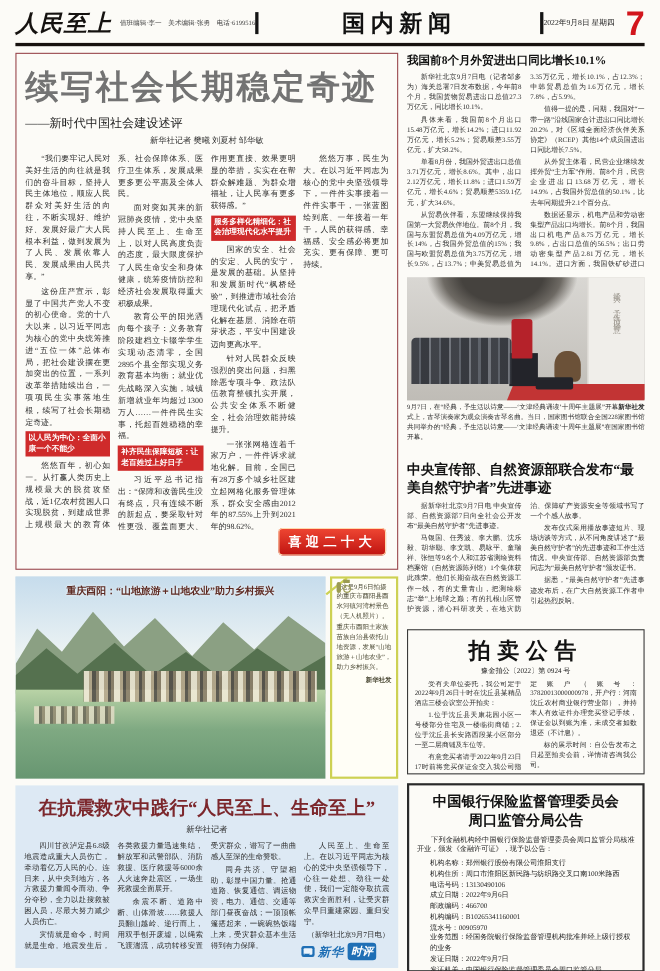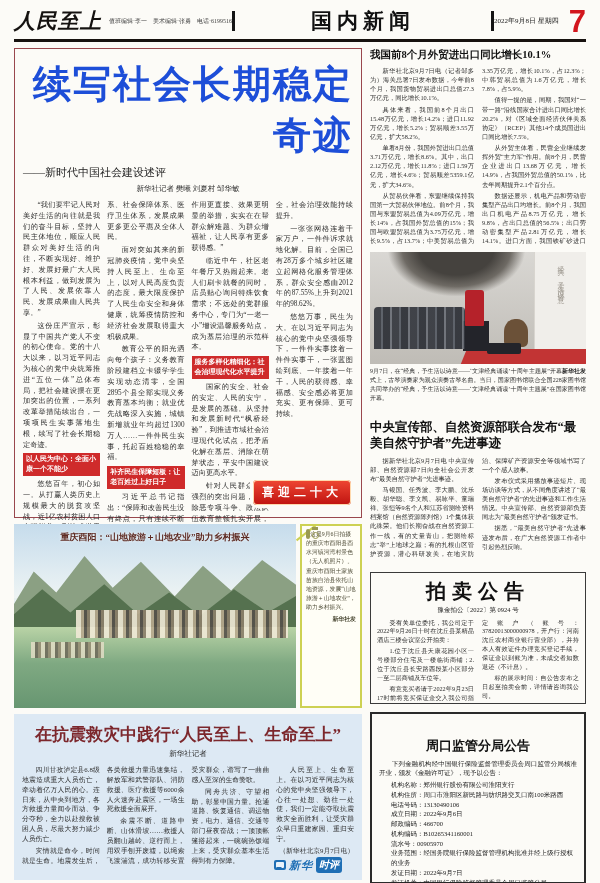--- a/index.html
+++ b/index.html
@@ -24,21 +24,21 @@
   .content{ display:flex; gap:8px; margin-top:6px; }
   .col-left{ width:348px; }
   .col-right{ width:216px; }
   p{ margin:0; }
   .para{ margin:0 0 2px; text-indent:2em; text-align:justify; }
   .para.right{ text-align:right; text-indent:0; }
   .subhead{ background:#cf2b2b; color:#fff; font-weight:700; font-size:7px;
     padding:2px 3px; margin:3px 0; line-height:1.35; break-inside:avoid; }
   
   .article-main{ border:1px solid #99474d; padding:8px 8px 10px; position:relative; height:470px; background:#fcfbf7;}
-  .article-main h1{ font-size:38px; text-align:right; margin:2px 0 4px; font-weight:900; letter-spacing:2px; color:#1d4ed8;}
+  .article-main h1{ font-size:30px; text-align:left; margin:2px 0 4px; font-weight:900; letter-spacing:2px; color:#737373;}
   .article-main .sub{ font-size:11px; text-align:left; font-weight:400; margin:0 0 4px; }
   .byline{ font-size:7.5px; text-align:center; color:#333; margin-bottom:6px; }
   .cols-4{ columns:4; column-gap:7px; height:352px; column-fill:auto; overflow:hidden;
     font-size:7.2px; line-height:1.5; color:#2d2d2d;}
   .banner{ position:absolute; right:10px; bottom:12px; width:98px; height:25px;
     background:linear-gradient(180deg,#ef4733,#bf1310); color:#fff; font-weight:900;
     font-size:12px; letter-spacing:4px; display:flex; align-items:center; justify-content:center;
     border-radius:4px; box-shadow:0 0 0 3px #fcfbf7, inset 0 0 0 1px #ffd9ae; }
   
   .photo-feature{ display:flex; gap:4px; margin-top:6px; height:184px; }
@@ -137,21 +137,20 @@
         <div class="byline">新华社记者 樊曦 刘夏村 邹华敏</div>
         <div class="cols-4">
             <p class="para">“我们要牢记人民对美好生活的向往就是我们的奋斗目标，坚持人民主体地位，顺应人民群众对美好生活的向往，不断实现好、维护好、发展好最广大人民根本利益，做到发展为了人民、发展依靠人民、发展成果由人民共享。”</p>
             <p class="para">这份庄严宣示，彰显了中国共产党人不变的初心使命。党的十八大以来，以习近平同志为核心的党中央统筹推进“五位一体”总体布局，把社会建设摆在更加突出的位置，一系列改革举措陆续出台，一项项民生实事落地生根，续写了社会长期稳定奇迹。</p>
             <div class="subhead">以人民为中心：全面小康一个不能少</div>
             <p class="para">悠悠百年，初心如一。从打赢人类历史上规模最大的脱贫攻坚战，近1亿农村贫困人口实现脱贫，到建成世界上规模最大的教育体系、社会保障体系、医疗卫生体系，发展成果更多更公平惠及全体人民。</p>
             <p class="para">面对突如其来的新冠肺炎疫情，党中央坚持人民至上、生命至上，以对人民高度负责的态度，最大限度保护了人民生命安全和身体健康，统筹疫情防控和经济社会发展取得重大积极成果。</p>
             <p class="para">教育公平的阳光洒向每个孩子：义务教育阶段建档立卡辍学学生实现动态清零，全国2895个县全部实现义务教育基本均衡；就业优先战略深入实施，城镇新增就业年均超过1300万人……一件件民生实事，托起百姓稳稳的幸福。</p>
             <div class="subhead">补齐民生保障短板：让老百姓过上好日子</div>
             <p class="para">习近平总书记指出：“保障和改善民生没有终点，只有连续不断的新起点，要采取针对性更强、覆盖面更大、作用更直接、效果更明显的举措，实实在在帮群众解难题、为群众增福祉，让人民享有更多获得感。”</p>
-            <p class="para">临近中午，社区老年餐厅又热闹起来。老人们刷卡就餐的同时，店员贴心询问特殊饮食需求；不远处的党群服务中心，专门为“一老一小”增设温馨服务站点，成为基层治理的示范样本。</p>
             <div class="subhead">服务多样化精细化：社会治理现代化水平提升</div>
             <p class="para">国家的安全、社会的安定、人民的安宁，是发展的基础。从坚持和发展新时代“枫桥经验”，到推进市域社会治理现代化试点，把矛盾化解在基层、消除在萌芽状态，平安中国建设迈向更高水平。</p>
             <p class="para">针对人民群众反映强烈的突出问题，扫黑除恶专项斗争、政法队伍教育整顿扎实开展，公共安全体系不断健全，社会治理效能持续提升。</p>
             <p class="para">一张张网格连着千家万户，一件件诉求就地化解。目前，全国已有28万多个城乡社区建立起网格化服务管理体系，群众安全感由2012年的87.55%上升到2021年的98.62%。</p>
             <p class="para">悠悠万事，民生为大。在以习近平同志为核心的党中央坚强领导下，一件件实事接着一件件实事干，一张蓝图绘到底、一年接着一年干，人民的获得感、幸福感、安全感必将更加充实、更有保障、更可持续。</p>
           </div>
         <div class="banner">喜迎二十大</div>
       </article>
 
       <div class="photo-feature">
@@ -242,21 +241,21 @@
         <div class="two-cols">
             <p class="para">受有关单位委托，我公司定于2022年9月26日十时在沈丘县某精品酒店三楼会议室公开拍卖：</p>
             <p class="para">1.位于沈丘县天康花园小区一号楼部分住宅及一楼临街商铺；2.位于沈丘县长安路西段某小区部分一至二层商铺及车位等。</p>
             <p class="para">有意竞买者请于2022年9月23日17时前将竞买保证金交入我公司指定账户（账号：37820013000000978，开户行：河南沈丘农村商业银行营业部），并持本人有效证件办理竞买登记手续，保证金以到账为准，未成交者如数退还（不计息）。</p>
             <p class="para">标的展示时间：自公告发布之日起至拍卖会前，详情请咨询我公司。</p>
           </div>
       </section>
 
       <section class="bank">
         <h2>
-          <br>
+          <span>中国银行保险监督管理委员会</span><br>
           <span>周口监管分局公告</span>
         </h2>
         <p class="intro">下列金融机构经中国银行保险监督管理委员会周口监管分局核准开业，颁发《金融许可证》，现予以公告：</p>
         <div>
             <p class="line">机构名称：郑州银行股份有限公司淮阳支行</p>
             <p class="line">机构住所：周口市淮阳区新民路与纺织路交叉口南100米路西</p>
             <p class="line">电话号码：13130490106</p>
             <p class="line">成立日期：2022年9月6日</p>
             <p class="line">邮政编码：466700</p>
             <p class="line">机构编码：B10265341160001</p>

